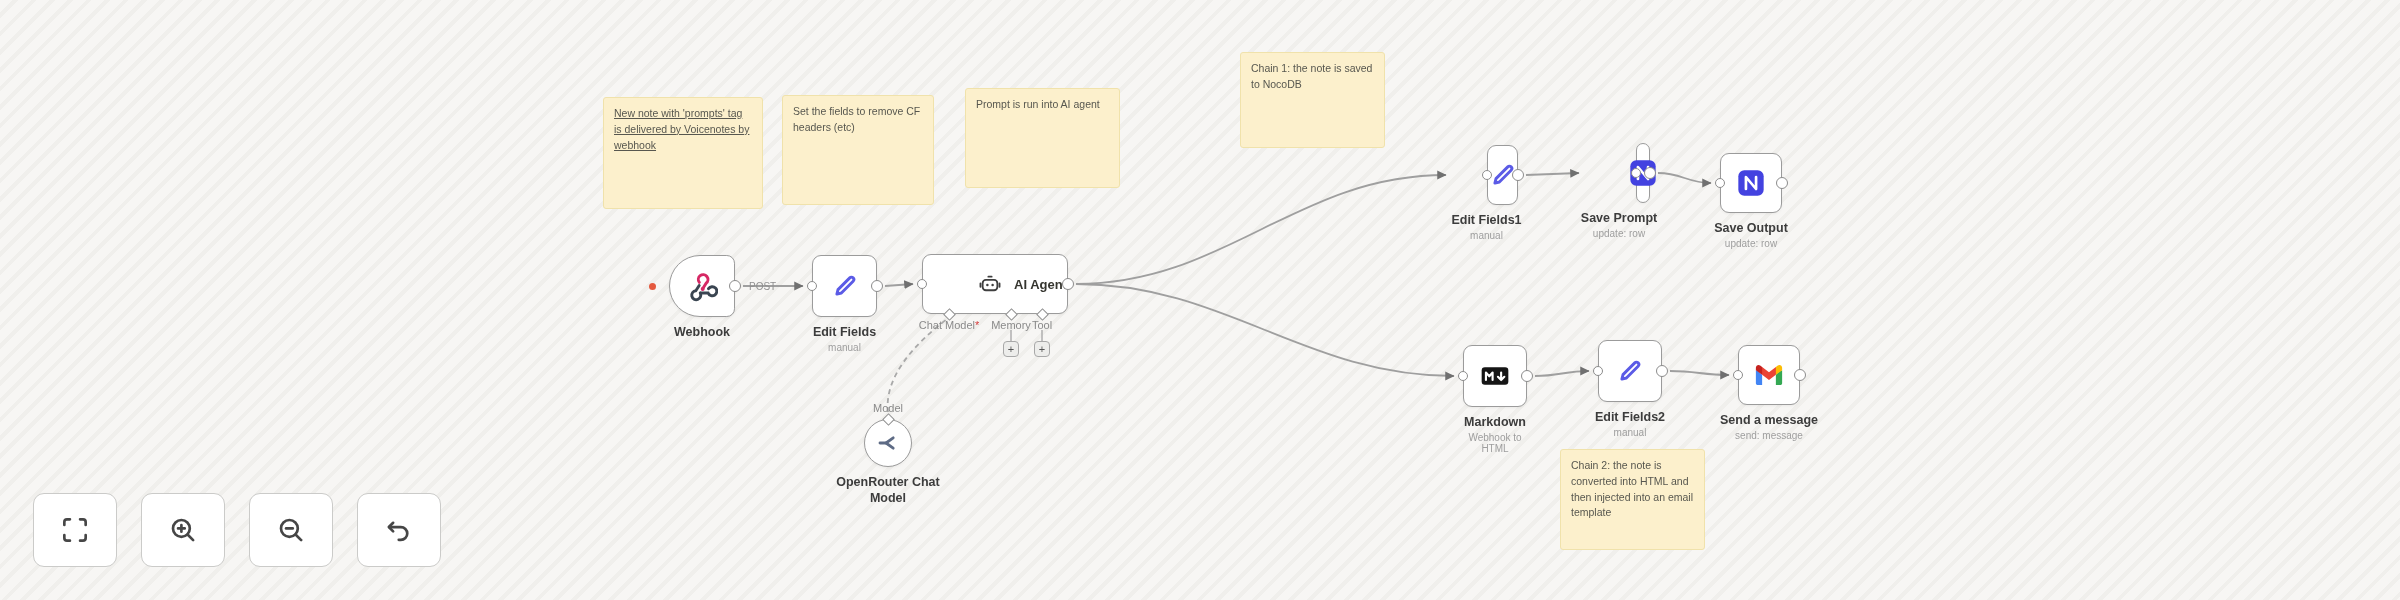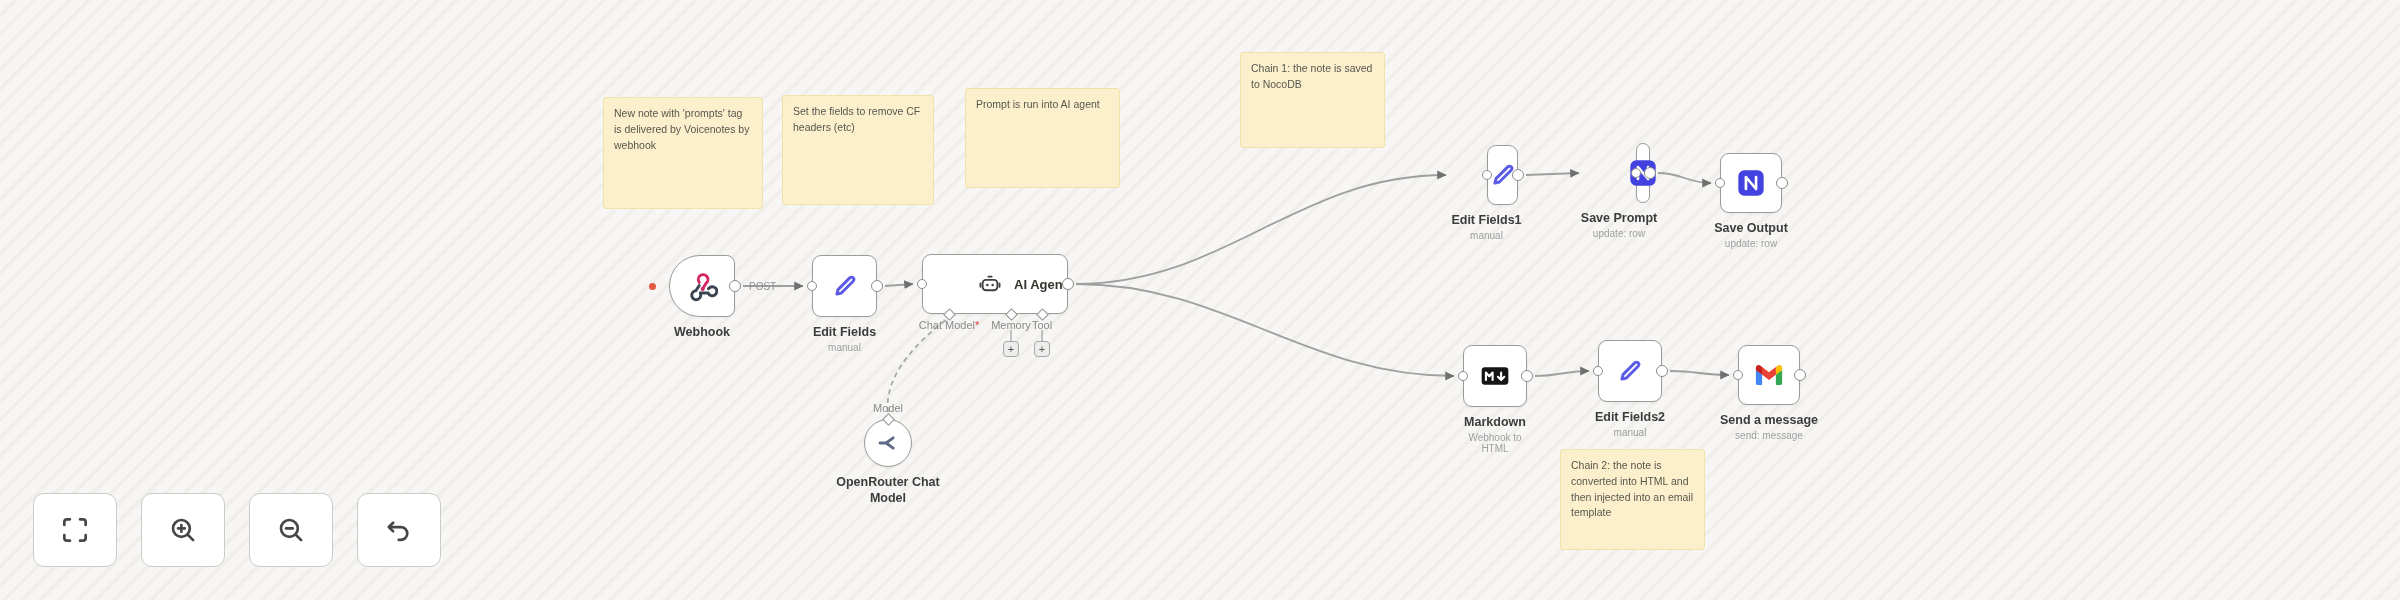--- a/index.html
+++ b/index.html
@@ -70,21 +70,21 @@
       <path marker-end="url(#arr)" class="conn" d="M 1076 284 C 1226 284, 1304 376, 1454 376"></path>
       <path marker-end="url(#arr)" class="conn" d="M 1526 175 L 1579 173"></path>
       <path marker-end="url(#arr)" class="conn" d="M 1658 173 C 1681.85 173, 1687.15 183, 1711 183"></path>
       <path marker-end="url(#arr)" class="conn" d="M 1535 376 C 1559.3 376, 1564.7 371, 1589 371"></path>
       <path marker-end="url(#arr)" class="conn" d="M 1670 371 C 1696.55 371, 1702.45 375, 1729 375"></path>
       <path stroke-dasharray="5 4" class="conn dashed" d="M 888 412 C 884 378, 913 345, 947 319"></path>
       <line x1="1011" y1="330" x2="1011" y2="342" class="stem"></line>
       <line x1="1042" y1="330" x2="1042" y2="342" class="stem"></line>
     </svg>
   <div id="notes">
-      <div class="sticky" style="left: 603px; top: 97px; width: 160px; height: 112px;">
+      <div class="sticky" style="left: 603px; top: 97px; width: 160px; height: 112px; text-decoration: underline;">
         <div class="sticky-text">New note with 'prompts' tag is delivered by Voicenotes by webhook</div>
       </div>
       <div class="sticky" style="left: 782px; top: 95px; width: 152px; height: 110px;">
         <div class="sticky-text">Set the fields to remove CF headers (etc)</div>
       </div>
       <div class="sticky" style="left: 965px; top: 88px; width: 155px; height: 100px;">
         <div class="sticky-text">Prompt is run into AI agent</div>
       </div>
       <div class="sticky" style="left: 1240px; top: 52px; width: 145px; height: 96px;">
         <div class="sticky-text">Chain 1: the note is saved to NocoDB</div>

